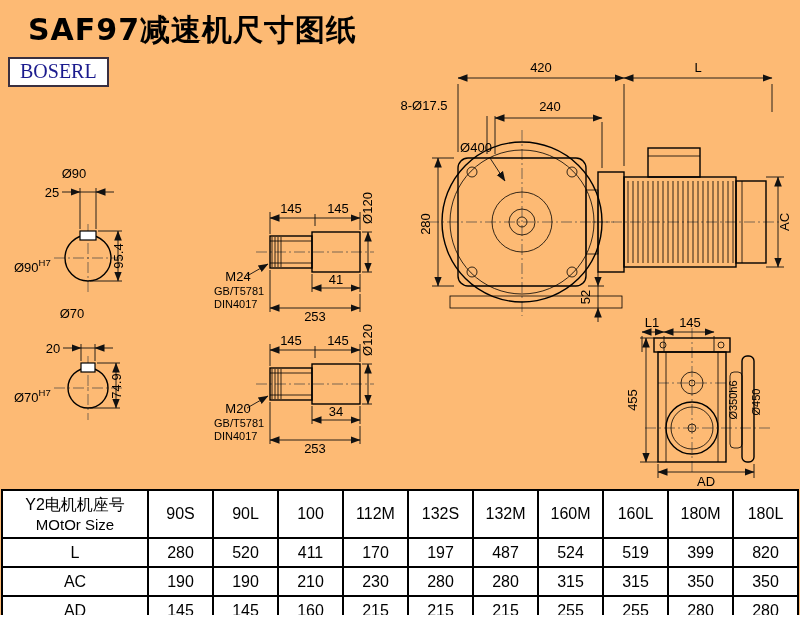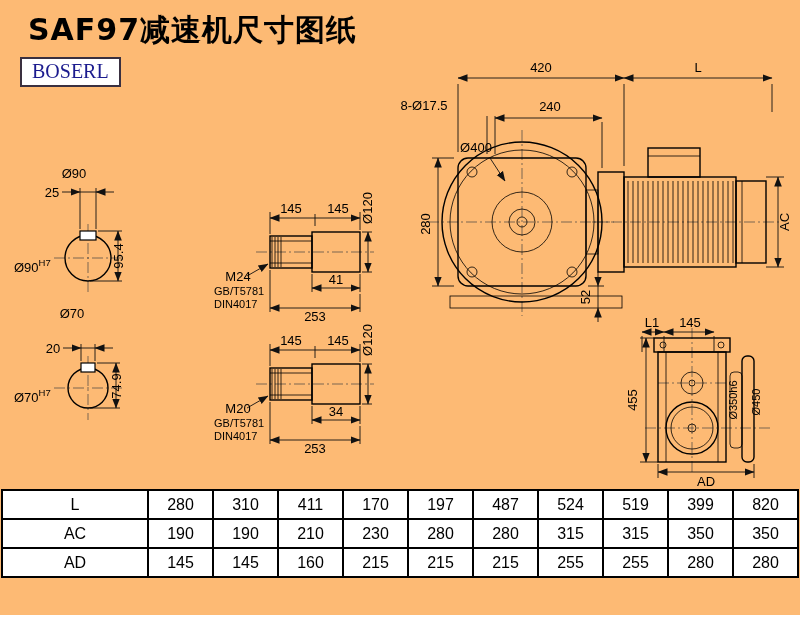--- a/index.html
+++ b/index.html
@@ -1,19 +1,19 @@
 <!DOCTYPE html>
 <html><head>
 <meta charset="utf-8">
 <style>
   html,body { margin:0; padding:0; background:#fff; }
   .stage { position:relative; width:800px; height:615px; background:#fdba74; overflow:hidden;
            font-family:"Liberation Sans",sans-serif; }
   .title { position:absolute; left:28px; top:10px; font:bold 30px "DejaVu Sans",sans-serif; color:#000; letter-spacing:1px; }
-  .logo  { position:absolute; left:20px; top:57px; border:2px solid #3a3040; padding:1px 10px 2px 10px;
+  .logo  { position:absolute; left:8px; top:57px; border:2px solid #3a3040; padding:1px 10px 2px 10px;
            font:20px "Liberation Serif",serif; color:#1b1b8e; background:#fff; }
   svg { position:absolute; left:0; top:0; }
   .s1 { fill:none; stroke:#000; stroke-width:1.4; }
   .s0 { fill:none; stroke:#000; stroke-width:0.8; }
   .fw { fill:#fff; stroke:#000; stroke-width:1.2; }
   .cl { fill:none; stroke:#444; stroke-width:0.7; stroke-dasharray:11 3 2 3; }
   .dim { fill:none; stroke:#111; stroke-width:0.9; }
   text.d  { font:13px "Liberation Sans",sans-serif; fill:#000; }
   text.sm { font:11px "Liberation Sans",sans-serif; fill:#000; }
   .dim-table { position:absolute; left:1px; top:489px; width:798px; border-collapse:collapse;
@@ -197,24 +197,40 @@
       <text class="d" x="706" y="486" text-anchor="middle">AD</text>
     </g>
   </svg>
 
   <table class="dim-table">
     <colgroup>
         <col style="width:146px">
         <col span="10">
       </colgroup>
     <tbody>
+        <tr class="head">
+      <td>
+        <div>Y2电机机座号</div>
+        <div class="h2">MOtOr Size</div>
+      </td>
+      <td>90S</td>
+      <td>90L</td>
+      <td>100</td>
+      <td>112M</td>
+      <td>132S</td>
+      <td>132M</td>
+      <td>160M</td>
+      <td>160L</td>
+      <td>180M</td>
+      <td>180L</td>
+    </tr>
     <tr class="row">
       <td>L</td>
       <td>280</td>
-      <td>310</td>
+      <td>520</td>
       <td>411</td>
       <td>170</td>
       <td>197</td>
       <td>487</td>
       <td>524</td>
       <td>519</td>
       <td>399</td>
       <td>820</td>
     </tr>
     <tr class="row">

